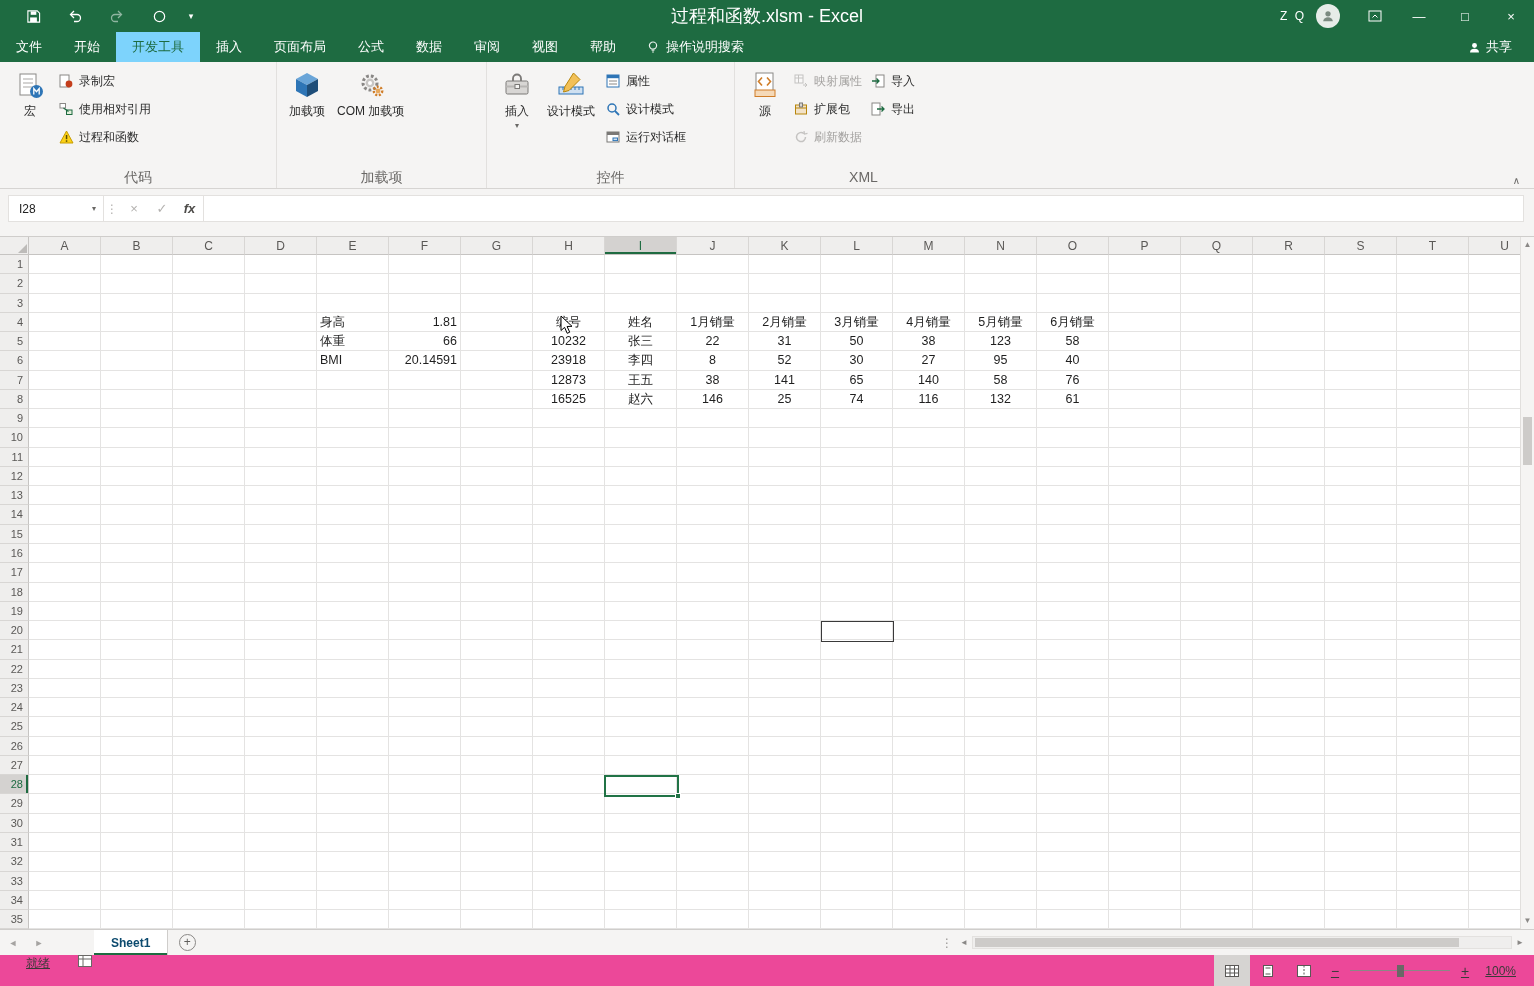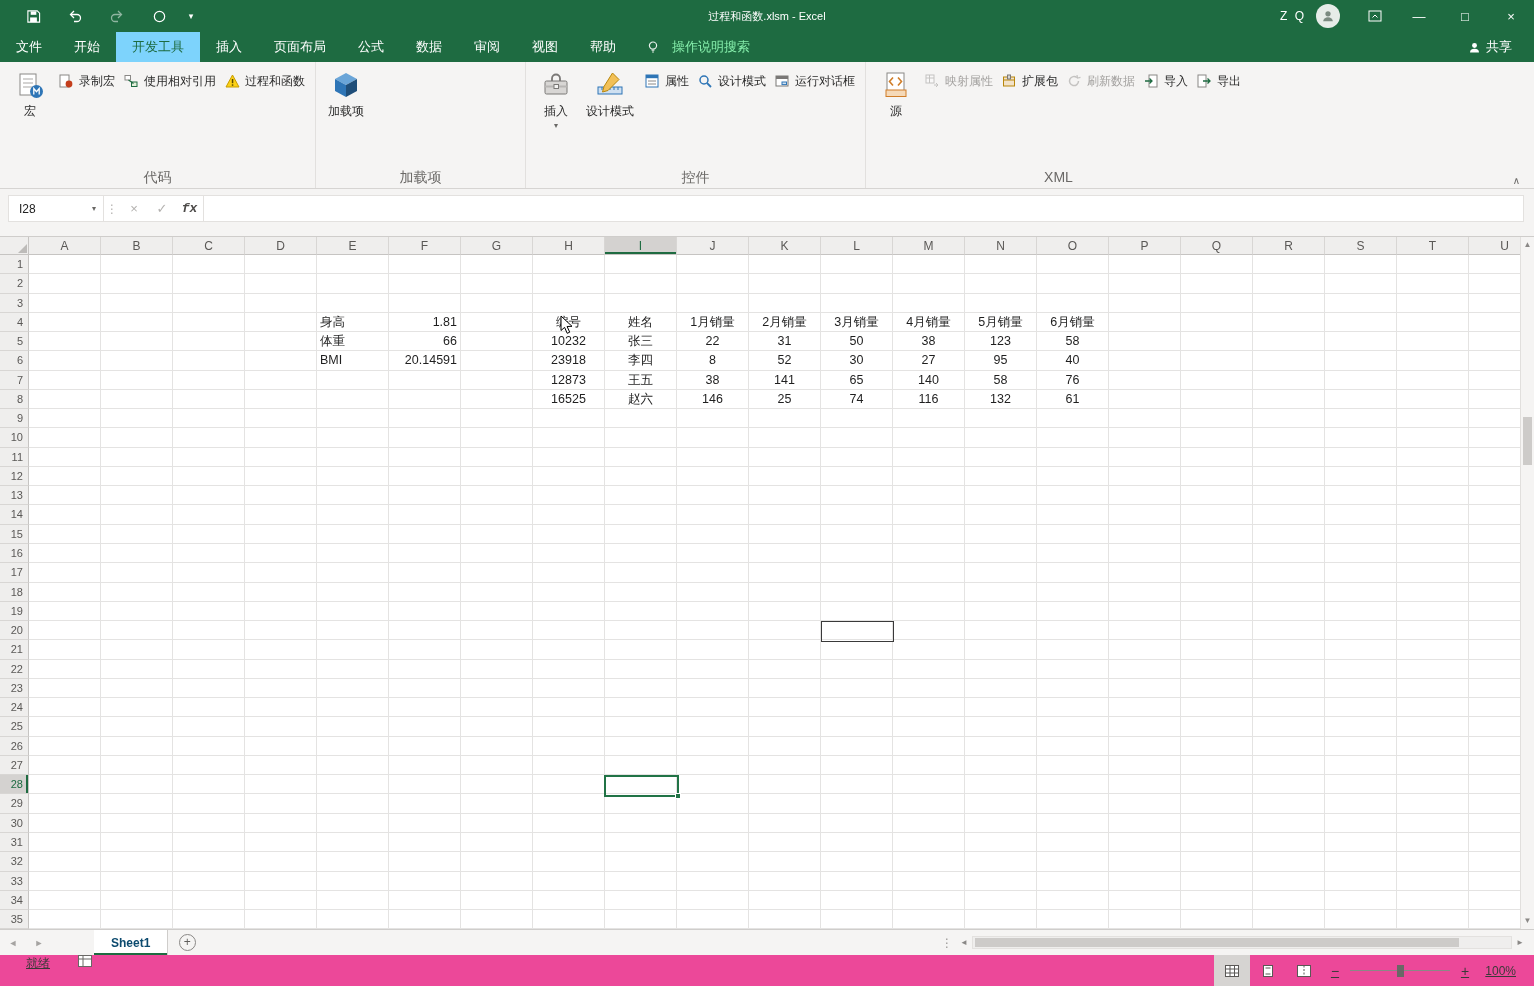--- a/index.html
+++ b/index.html
@@ -6,59 +6,59 @@
   html,body{width:1534px;height:986px;overflow:hidden;}
   body{font-family:"Liberation Sans","DejaVu Sans",sans-serif;font-size:12px;color:#222;background:#fff;}
   .app{width:1534px;height:986px;display:flex;flex-direction:column;background:#fff;}
 
   
   .titlebar{height:32px;flex:0 0 auto;background:#1e6b41;display:flex;align-items:center;color:#fff;position:relative;}
   .qat{display:flex;align-items:center;padding-left:12px;}
   .qat-btn{width:42px;height:32px;display:flex;align-items:center;justify-content:center;}
   .qat-btn.dim{opacity:.5;}
   .qat-caret{width:22px;height:32px;display:flex;align-items:center;justify-content:center;font-size:9px;color:#fff;}
-  .tb-title{position:absolute;left:50%;transform:translateX(-50%);font-size:11px;white-space:nowrap;}
+  .tb-title{position:absolute;left:50%;transform:translateX(-50%);font-size:18px;white-space:nowrap;}
   .tb-right{margin-left:auto;display:flex;align-items:center;height:32px;}
   .tb-user{font-size:12px;letter-spacing:2px;margin-right:10px;}
   .tb-avatar{width:24px;height:24px;border-radius:50%;background:#e6ece8;display:flex;align-items:center;justify-content:center;margin-right:14px;}
   .tb-ico{width:42px;height:32px;display:flex;align-items:center;justify-content:center;}
   .winbtn{width:46px;height:32px;display:flex;align-items:center;justify-content:center;font-size:13px;color:#fff;}
 
   
   .tabrow{height:30px;flex:0 0 auto;background:#1e6b41;display:flex;align-items:stretch;color:#fff;}
   .rtab{padding:0 16px;display:flex;align-items:center;font-size:13px;white-space:nowrap;}
   .rtab.active{background:#7dd3fc;color:#1e6b41;}
-  .tellme{display:flex;align-items:center;gap:12px;margin-left:14px;color:#86efac;font-size:13px;}
+  .tellme{display:flex;align-items:center;gap:6px;margin-left:14px;color:#ffffff;font-size:13px;}
   .share{margin-left:auto;display:flex;align-items:center;gap:5px;margin-right:22px;font-size:13px;}
 
   
   .ribbon{height:127px;flex:0 0 auto;background:#f5f4f3;border-bottom:1px solid #d6d4d2;display:flex;position:relative;}
   .rgroup{display:flex;flex-direction:column;padding:1px 2px 0;}
   .rgroup + .rgroup{border-left:1px solid #e2e0de;}
   .rgroup-body{flex:1;display:flex;align-items:stretch;padding:2px 4px 0;}
   .rgroup-label{height:20px;line-height:18px;text-align:center;font-size:14px;color:#6a6866;}
   .bigbtn{display:flex;flex-direction:column;align-items:center;justify-content:flex-start;padding:4px 5px 1px;margin:0 1px;min-width:46px;font-size:12px;line-height:14px;color:#2b2b2b;text-align:center;}
   .bigbtn .ic{width:30px;height:30px;margin:1px 0 4px;display:flex;align-items:center;justify-content:center;}
   .bigbtn .dd{font-size:8px;color:#6a6866;margin-top:1px;}
-  .smallcol{display:flex;gap:8px;padding:6px 4px 0 4px;}
+  .smallcol{display:flex;flex-direction:column;gap:8px;padding:6px 4px 0 4px;}
   .smallbtn{display:flex;align-items:center;gap:5px;font-size:12px;color:#2b2b2b;white-space:nowrap;height:20px;}
   .smallbtn .ic{width:16px;height:16px;flex:0 0 16px;display:flex;align-items:center;justify-content:center;}
   .smallbtn.disabled{color:#a3a19f;}
   .smallbtn.disabled .ic{opacity:.45;}
   .ribbon-collapse{position:absolute;right:14px;bottom:2px;color:#6a6866;font-size:10px;}
 
   
   .formula-region{height:48px;flex:0 0 auto;background:#f5f4f3;border-bottom:1px solid #cfcdcb;padding:6px 10px 0 8px;}
   .fb-strip{display:flex;height:27px;background:#fff;border:1px solid #e3e1df;align-items:center;}
   .namebox{width:95px;height:100%;display:flex;align-items:center;border-right:1px solid #e3e1df;}
   .nb-text{flex:1;padding-left:10px;font-size:12px;}
   .nb-arrow{width:18px;text-align:center;color:#6a6866;font-size:8px;}
   .fb-dots{width:16px;text-align:center;color:#b5b3b1;font-size:12px;}
   .fb-btn{width:28px;height:100%;display:flex;align-items:center;justify-content:center;font-size:13px;color:#b3b1af;}
-  .fb-btn.fx{color:#4d4b49;font-style:italic;font-family:Liberation Mono, monospace;font-weight:bold;border-right:1px solid #e3e1df;}
+  .fb-btn.fx{color:#4d4b49;font-style:italic;font-family:Liberation Sans, sans-serif;font-weight:bold;border-right:1px solid #e3e1df;}
   .fb-input{flex:1;height:100%;}
 
   
   .grid-wrap{flex:1;position:relative;background:#fff;overflow:hidden;}
   .grid{position:absolute;left:0;top:0;right:14px;bottom:0;overflow:hidden;}
   .grid-colhdr-row{display:flex;height:18px;}
   .corner{width:29px;flex:0 0 29px;height:18px;background:#efeeed;border-right:1px solid #c6c4c2;border-bottom:1px solid #c6c4c2;position:relative;}
   .corner::after{content:"";position:absolute;right:1px;bottom:1px;border-left:9px solid transparent;border-bottom:9px solid #bdbbb9;}
   .colhdr{width:72px;flex:0 0 72px;height:18px;background:#efeeed;border-right:1px solid #d8d6d4;border-bottom:1px solid #c6c4c2;text-align:center;line-height:18px;font-size:12px;color:#5a5856;}
   .colhdr.sel{background:#d4d2d0;color:#1e6b41;box-shadow:inset 0 -2px 0 #1e6b41;}
@@ -247,20 +247,32 @@
       <div class="rgroup-body">
         <div class="bigbtn" style="max-width:56px;">
           <span class="ic">
             <svg width="28" height="28" viewBox="0 0 28 28">
                 <path d="M14 2 L25 8 L14 14 L3 8 Z" fill="#6aa5d8"></path>
                 <path d="M3 8 L14 14 V26 L3 20 Z" fill="#2e75b6"></path>
                 <path d="M25 8 L14 14 V26 L25 20 Z" fill="#1f4e79"></path>
               </svg>
           </span>
           <span>加载项</span>
+        </div>
+        <div class="bigbtn" style="max-width:86px;">
+          <span class="ic">
+            <svg width="28" height="28" viewBox="0 0 28 28">
+                <circle cx="13" cy="12" r="7" fill="none" stroke="#8a8886" stroke-width="3" stroke-dasharray="2.8 2"></circle>
+                <circle cx="13" cy="12" r="4.4" fill="#c8c6c4"></circle>
+                <circle cx="13" cy="12" r="2" fill="#fff"></circle>
+                <circle cx="21" cy="20" r="4.2" fill="none" stroke="#d07d28" stroke-width="2.4" stroke-dasharray="2 1.6"></circle>
+                <circle cx="21" cy="20" r="2.4" fill="#e8a85c"></circle>
+              </svg>
+          </span>
+          <span>COM 加载项</span>
         </div>
       </div>
       <div class="rgroup-label">加载项</div>
     </div>
 
     <div class="rgroup" style="min-width:248px;">
       <div class="rgroup-body">
         <div class="bigbtn" style="max-width:52px;">
           <span class="ic">
             <svg width="28" height="28" viewBox="0 0 28 28">

